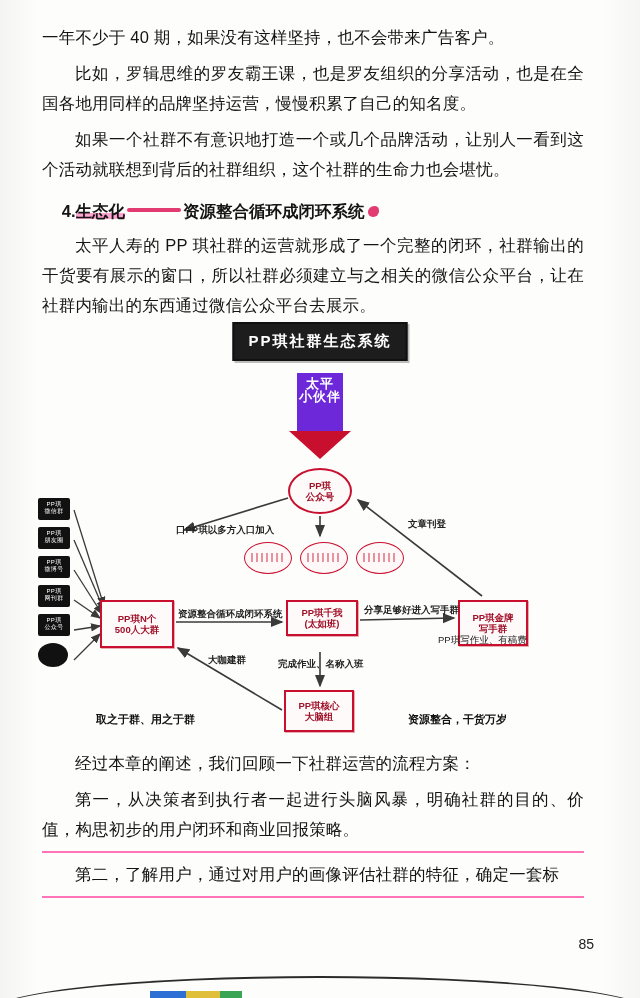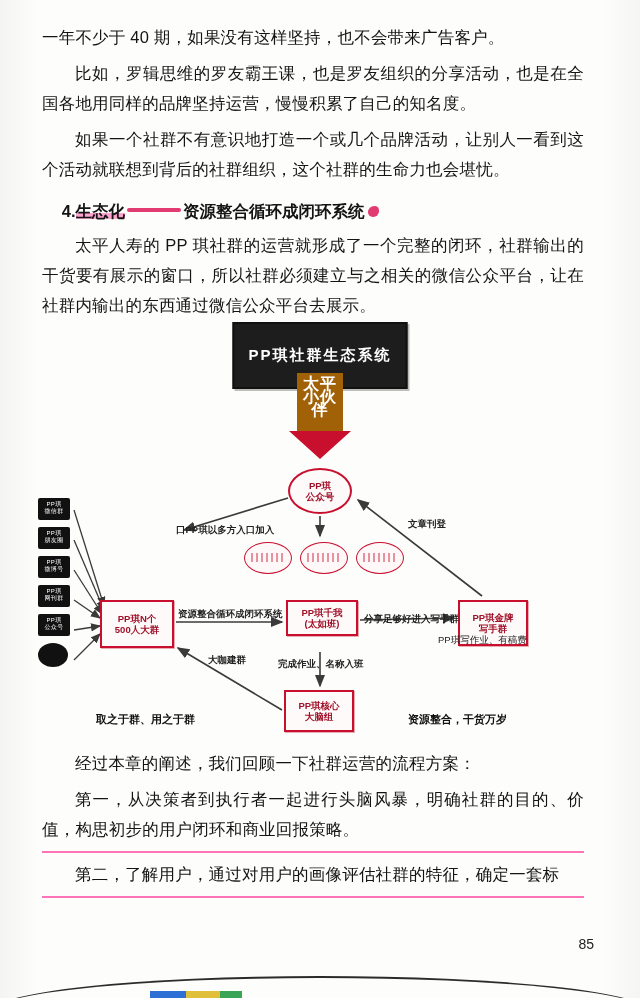--- a/index.html
+++ b/index.html
@@ -88,42 +88,42 @@
   .dia-title {
     position: absolute;
     left: 50%;
     transform: translateX(-50%);
     top: 4px;
     background: #1d1d1d;
     color: #ffffff;
     font-size: 15px;
     font-weight: bold;
     letter-spacing: 2px;
-    padding: 22px 14px;
+    padding: 8px 14px;
     border: 2px solid #111;
     box-shadow: 2px 2px 0 rgba(0,0,0,0.25);
     white-space: nowrap;
   }
   .arrow-big {
     position: absolute;
     left: 50%;
     transform: translateX(-50%);
     top: 55px;
     width: 62px;
     height: 88px;
   }
   .arrow-big .shaft {
     position: absolute;
     left: 8px;
     top: 0;
     width: 46px;
     height: 58px;
-    background: #a16207;
+    background: #6d28d9;
     color: #fff;
-    font-size: 16px;
+    font-size: 13px;
     font-weight: bold;
     line-height: 13px;
     text-align: center;
     padding-top: 4px;
     box-sizing: border-box;
     letter-spacing: 1px;
   }
   .arrow-big .head {
     position: absolute;
     left: 0;
@@ -373,21 +373,21 @@
       <div class="ic">PP琪<br>微信群</div>
       <div class="ic">PP琪<br>朋友圈</div>
       <div class="ic">PP琪<br>微博号</div>
       <div class="ic">PP琪<br>网刊群</div>
       <div class="ic">PP琪<br>公众号</div>
       <div class="ic last"></div>
     </div>
 
     <div class="edge-label" style="left:176px; top:206px;">口PP琪以多方入口加入</div>
     <div class="edge-label" style="left:178px; top:290px;">资源整合循环成闭环系统</div>
-    <div class="edge-label" style="left:364px; top:286px;margin-top:9px;">分享足够好进入写手群</div>
+    <div class="edge-label" style="left:364px; top:286px;">分享足够好进入写手群</div>
     <div class="edge-label" style="left:408px; top:200px;">文章刊登</div>
     <div class="edge-label" style="left:278px; top:340px;">完成作业、名称入班</div>
     <div class="edge-label" style="left:208px; top:336px;">大咖建群</div>
 
     <div class="edge-label" style="left:438px; top:316px; font-weight:normal;">PP琪写作业、有稿费</div>
 
     <div class="cap" style="left:96px; top:394px;">取之于群、用之于群</div>
     <div class="cap" style="left:408px; top:394px;">资源整合，干货万岁</div>
   </div>
 

